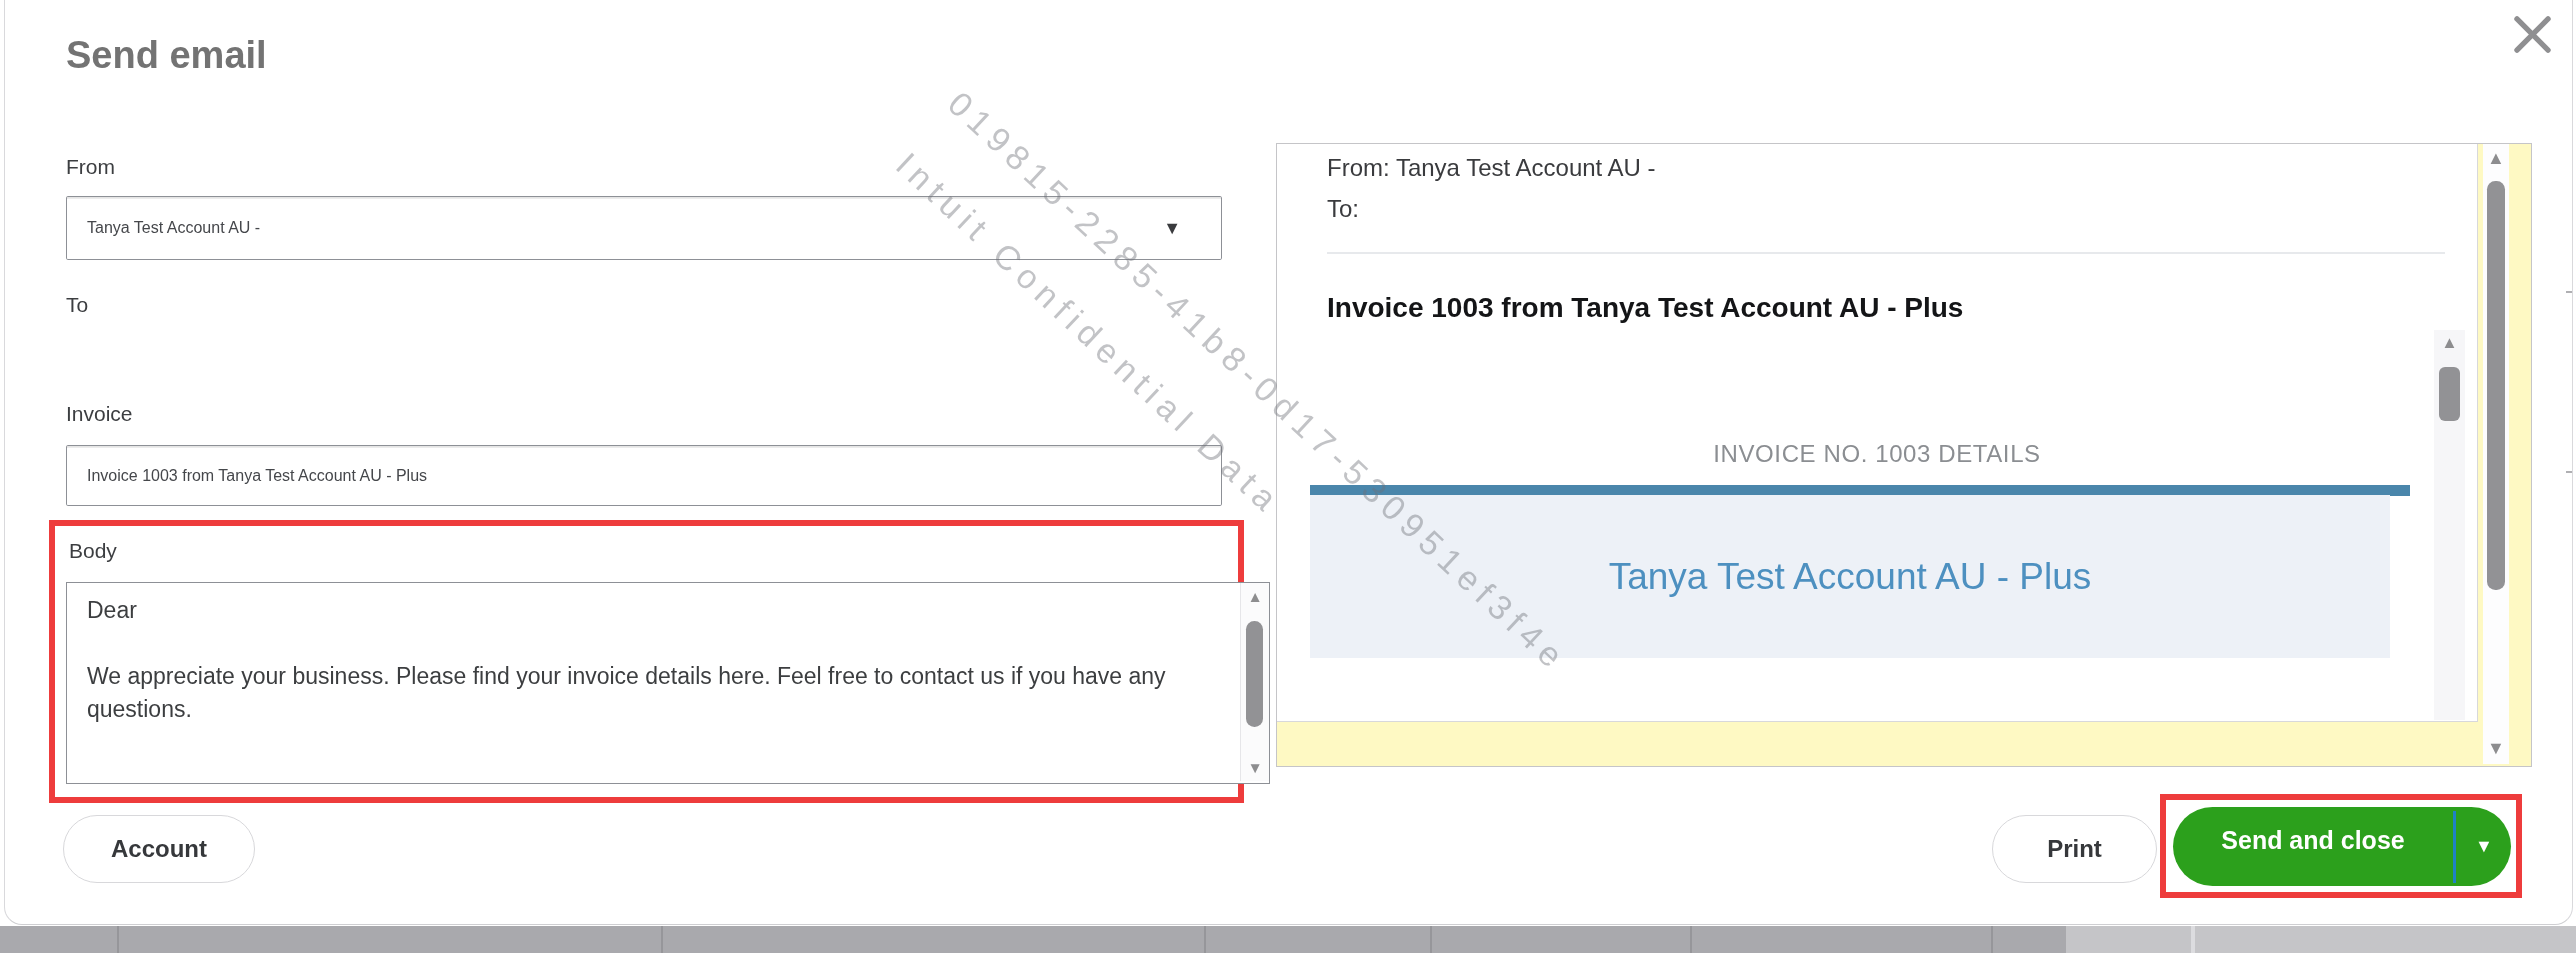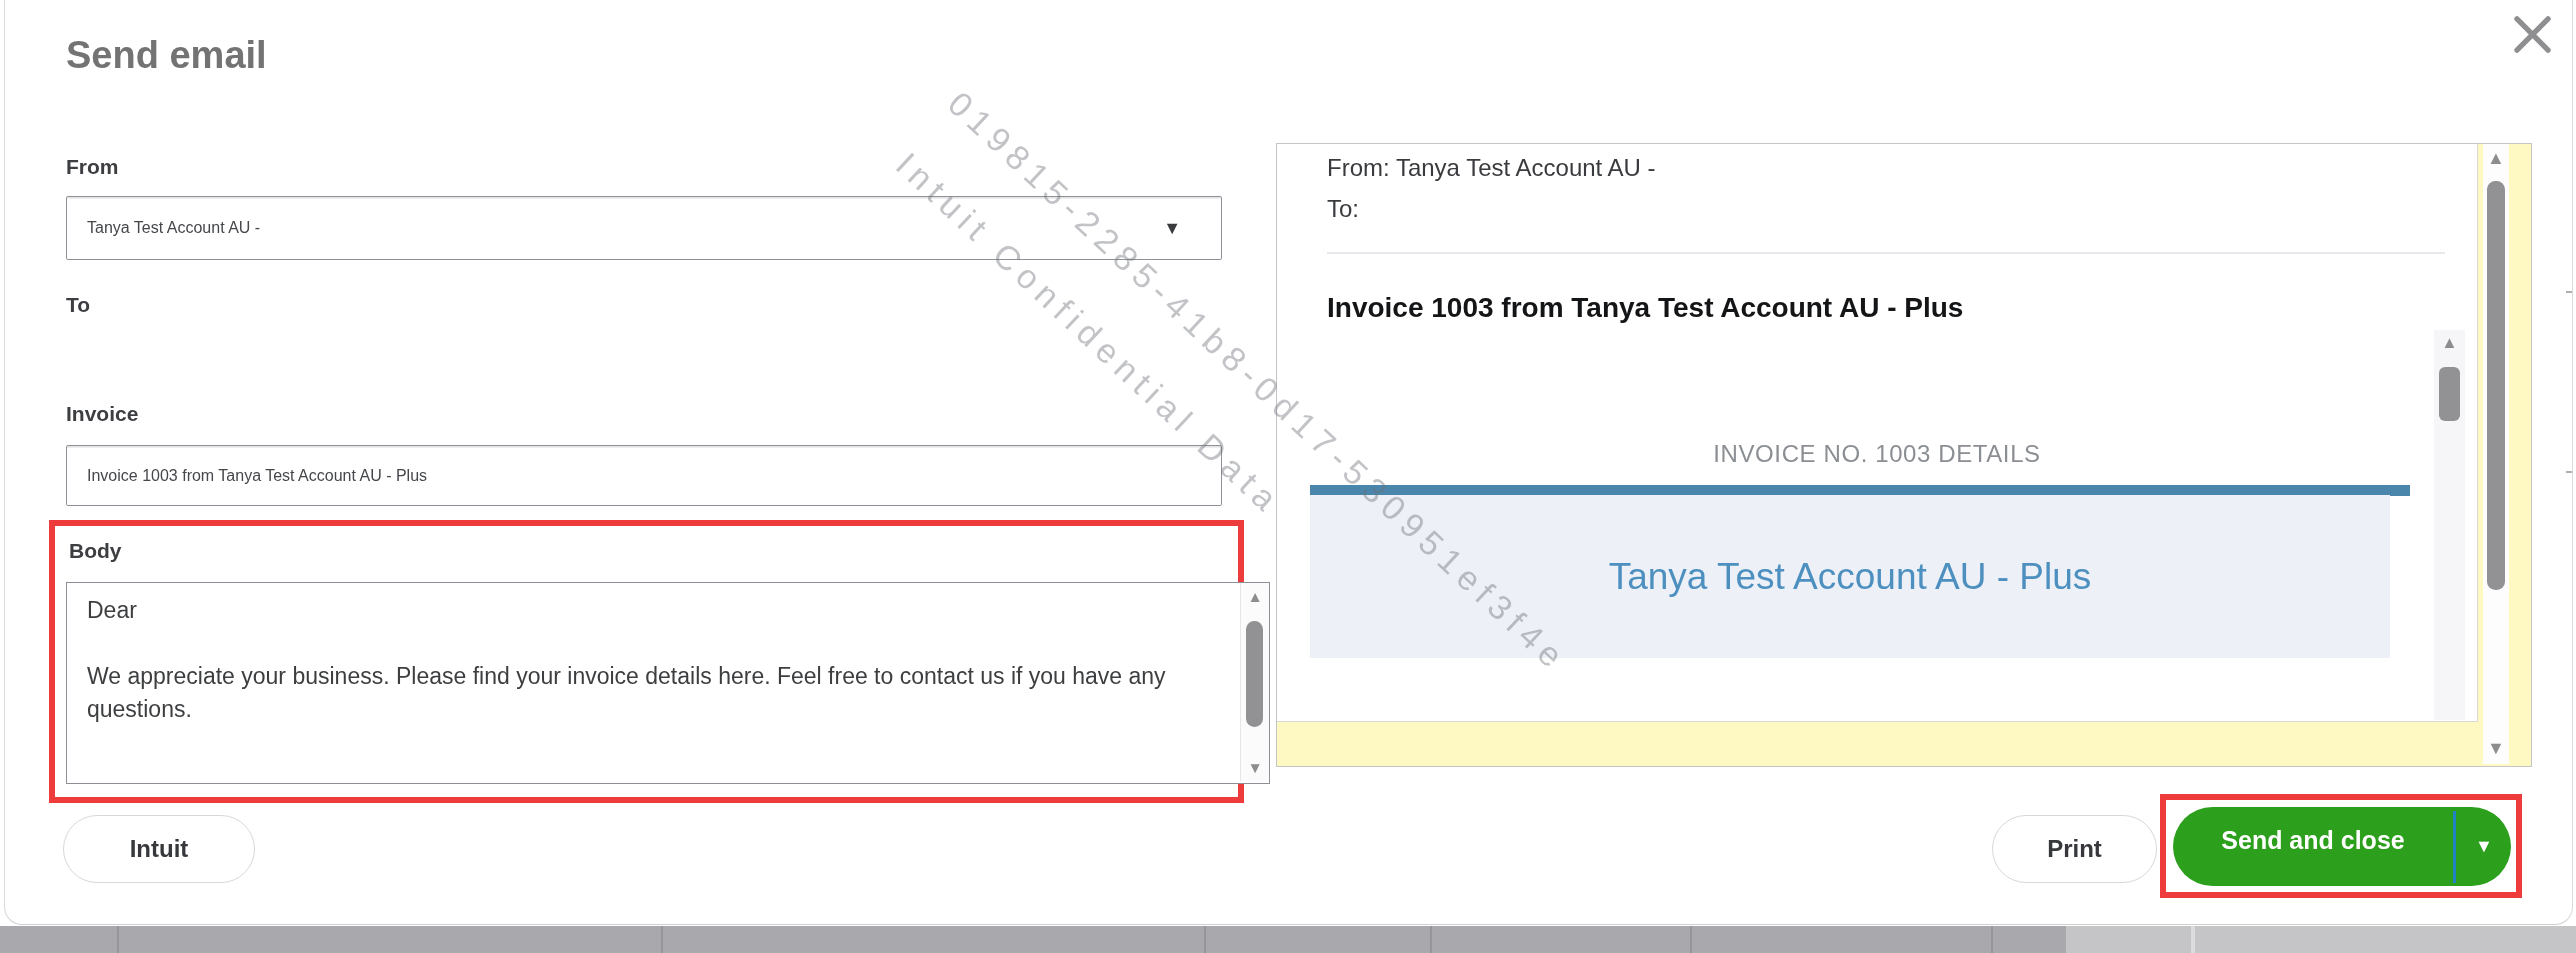--- a/index.html
+++ b/index.html
@@ -15,21 +15,21 @@
   
   .dialog{
     position:absolute;left:3.5px;top:0;width:2567px;height:924px;background:#ffffff;
     border-left:1.2px solid #d9d9dc;border-right:1.2px solid #d9d9dc;border-bottom:1.2px solid #cfcfd2;
     border-radius:0 0 18px 18px;
   }
   .edge-tick{position:absolute;right:0;width:6px;height:2.4px;background:#b0b0b3;}
   .dialog-title{position:absolute;left:66px;top:34px;font-size:38px;font-weight:700;color:#737373;}
   .close-btn{position:absolute;left:2511px;top:13px;width:43px;height:43px;cursor:pointer;}
   
-  .field-label{position:absolute;font-size:21px;font-weight:700;color:#3c3e41;z-index:10;}
+  .field-label{position:absolute;font-size:21px;font-weight:400;color:#3c3e41;z-index:10;}
   .field-box{
     position:absolute;left:66px;width:1154px;background:#ffffff;z-index:10;
     border:1.2px solid #8d9096;border-radius:1.8px;box-shadow:inset 0 1.8px 0 rgba(0,0,0,0.10);
   }
   .field-text{position:absolute;left:20px;top:0;bottom:0;display:flex;align-items:center;font-size:16px;color:#45474b;}
   .dd-caret{position:absolute;right:40px;top:0;bottom:0;display:flex;align-items:center;font-size:18px;color:#3a3b3e;}
   .body-highlight{position:absolute;left:49px;top:520px;width:1183px;height:271px;border:6px solid #ee3c3c;z-index:9;}
   .body-box{position:absolute;left:66px;top:582px;width:1154px;height:200px;border:1.2px solid #8d9096;background:#fff;z-index:10;padding-left:48px;}
   .body-text{
     position:absolute;left:20px;top:10.6px;width:1082px;font-size:23px;line-height:33px;color:#3c3e40;
@@ -145,21 +145,21 @@
     <div class="sb-track" style="left:1206px;top:0;width:26px;height:620px;background:#fdfdfe">
       <div class="sb-arrow" style="top:4.7px;font-size:18px">▲</div>
       <div class="thumb" style="left:4.1px;top:37px;width:18px;height:409px"></div>
       <div class="sb-arrow" style="bottom:7px;font-size:18px">▼</div>
     </div>
   </div>
 
   <div class="watermark" style="left:967px;top:84px">019815-2285-41b8-0d17-530951ef3f4e</div>
   <div class="watermark" style="left:915px;top:145px">Intuit Confidential Data</div>
 
-  <div class="pill" style="left:63px;width:190px">Intuit</div>
+  <div class="pill" style="left:63px;width:190px">Account</div>
   <div class="pill" style="left:1992px;width:163px">Print</div>
 
   <div class="send-highlight"></div>
   <div class="send-btn">
     <div class="send-label">Send and close</div>
     <div class="send-divider"></div>
     <div class="send-caret">
       <span>▼</span>
     </div>
   </div>

